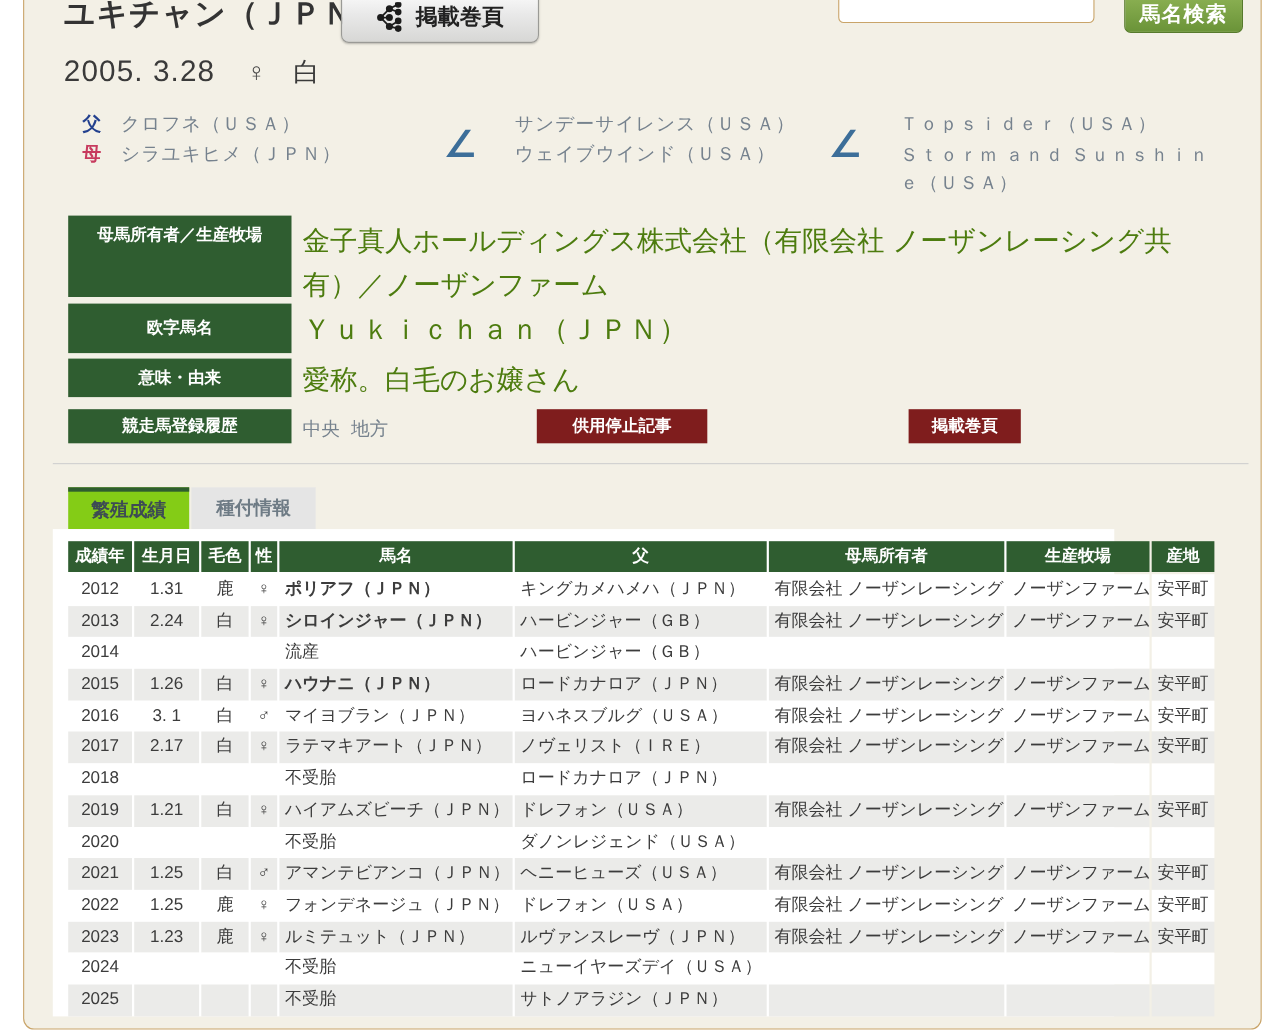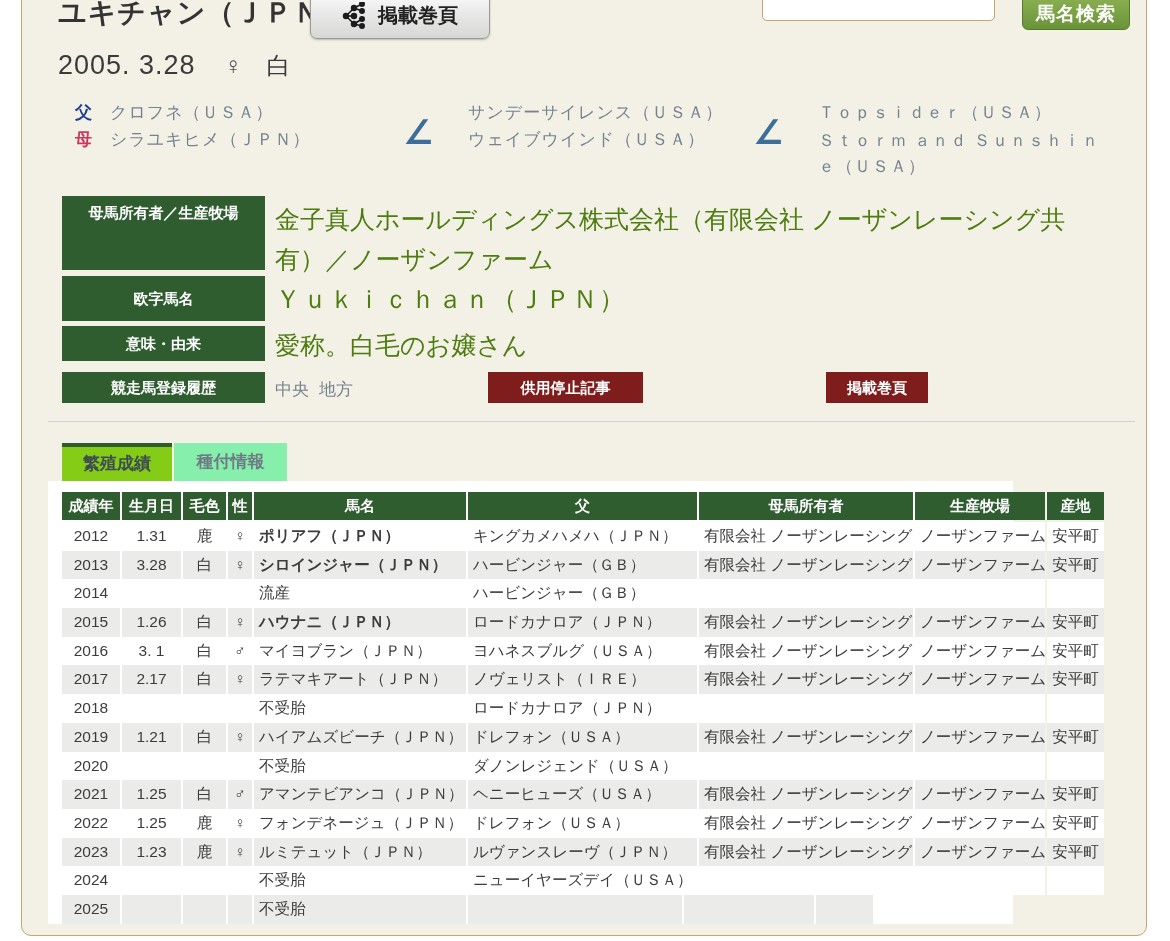--- a/index.html
+++ b/index.html
@@ -79,21 +79,21 @@
   
   .tab{
     position:absolute;top:443px;height:38px;box-sizing:border-box;text-align:center;
     font-size:17px;font-weight:bold;cursor:pointer;
   }
   .tab-active{
     left:62px;width:110px;background:#84cc16;border-top:4px solid #2f5d30;
     color:#3d4b54;line-height:33px;
   }
   .tab-inactive{
-    left:174px;width:113px;background:#86efac;color:#6e7b85;line-height:38px;
+    left:174px;width:113px;background:#e5e5e5;color:#6e7b85;line-height:38px;
   }
   
   .tbl-wrap{position:absolute;left:48px;top:481px;width:965px;height:443px;background:#fff;}
   .thead{position:absolute;left:14px;top:11px;display:flex;}
   .hcell{
     background:#2f5d30;color:#fff;font-size:15px;font-weight:bold;
     height:28px;line-height:28px;text-align:center;margin-right:2px;box-sizing:border-box;
   }
   .tbody{position:absolute;left:14px;top:41px;}
   .trow{display:flex;height:28.7px;align-items:center;}
@@ -200,21 +200,21 @@
         <div class="cell c2 cc">鹿</div>
         <div class="cell c3 cc sexm">♀</div>
         <div class="cell c4 cl link bold">ポリアフ（ＪＰＮ）</div>
         <div class="cell c5 cl link">キングカメハメハ（ＪＰＮ）</div>
         <div class="cell c6 cl link">有限会社 ノーザンレーシング</div>
         <div class="cell c7 cl link">ノーザンファーム</div>
         <div class="cell c8 cc">安平町</div>
       </div>
       <div class="trow alt">
         <div class="cell c0 cc">2013</div>
-        <div class="cell c1 cc">3.28</div>
+        <div class="cell c1 cc">2.24</div>
         <div class="cell c2 cc">白</div>
         <div class="cell c3 cc sexm">♀</div>
         <div class="cell c4 cl link bold">シロインジャー（ＪＰＮ）</div>
         <div class="cell c5 cl link">ハービンジャー（ＧＢ）</div>
         <div class="cell c6 cl link">有限会社 ノーザンレーシング</div>
         <div class="cell c7 cl link">ノーザンファーム</div>
         <div class="cell c8 cc">安平町</div>
       </div>
       <div class="trow">
         <div class="cell c0 cc">2014</div>
@@ -336,18 +336,19 @@
         <div class="cell c6 cl link"></div>
         <div class="cell c7 cl link"></div>
         <div class="cell c8 cc"></div>
       </div>
       <div class="trow alt">
         <div class="cell c0 cc">2025</div>
         <div class="cell c1 cc"></div>
         <div class="cell c2 cc"></div>
         <div class="cell c3 cc sexm"></div>
         <div class="cell c4 cl">不受胎</div>
+        <div class="cell c5 cl link">サトノアラジン（ＪＰＮ）</div>
         <div class="cell c6 cl link"></div>
         <div class="cell c7 cl link"></div>
         <div class="cell c8 cc"></div>
       </div>
     </div>
 </div>
 
 </body></html>

